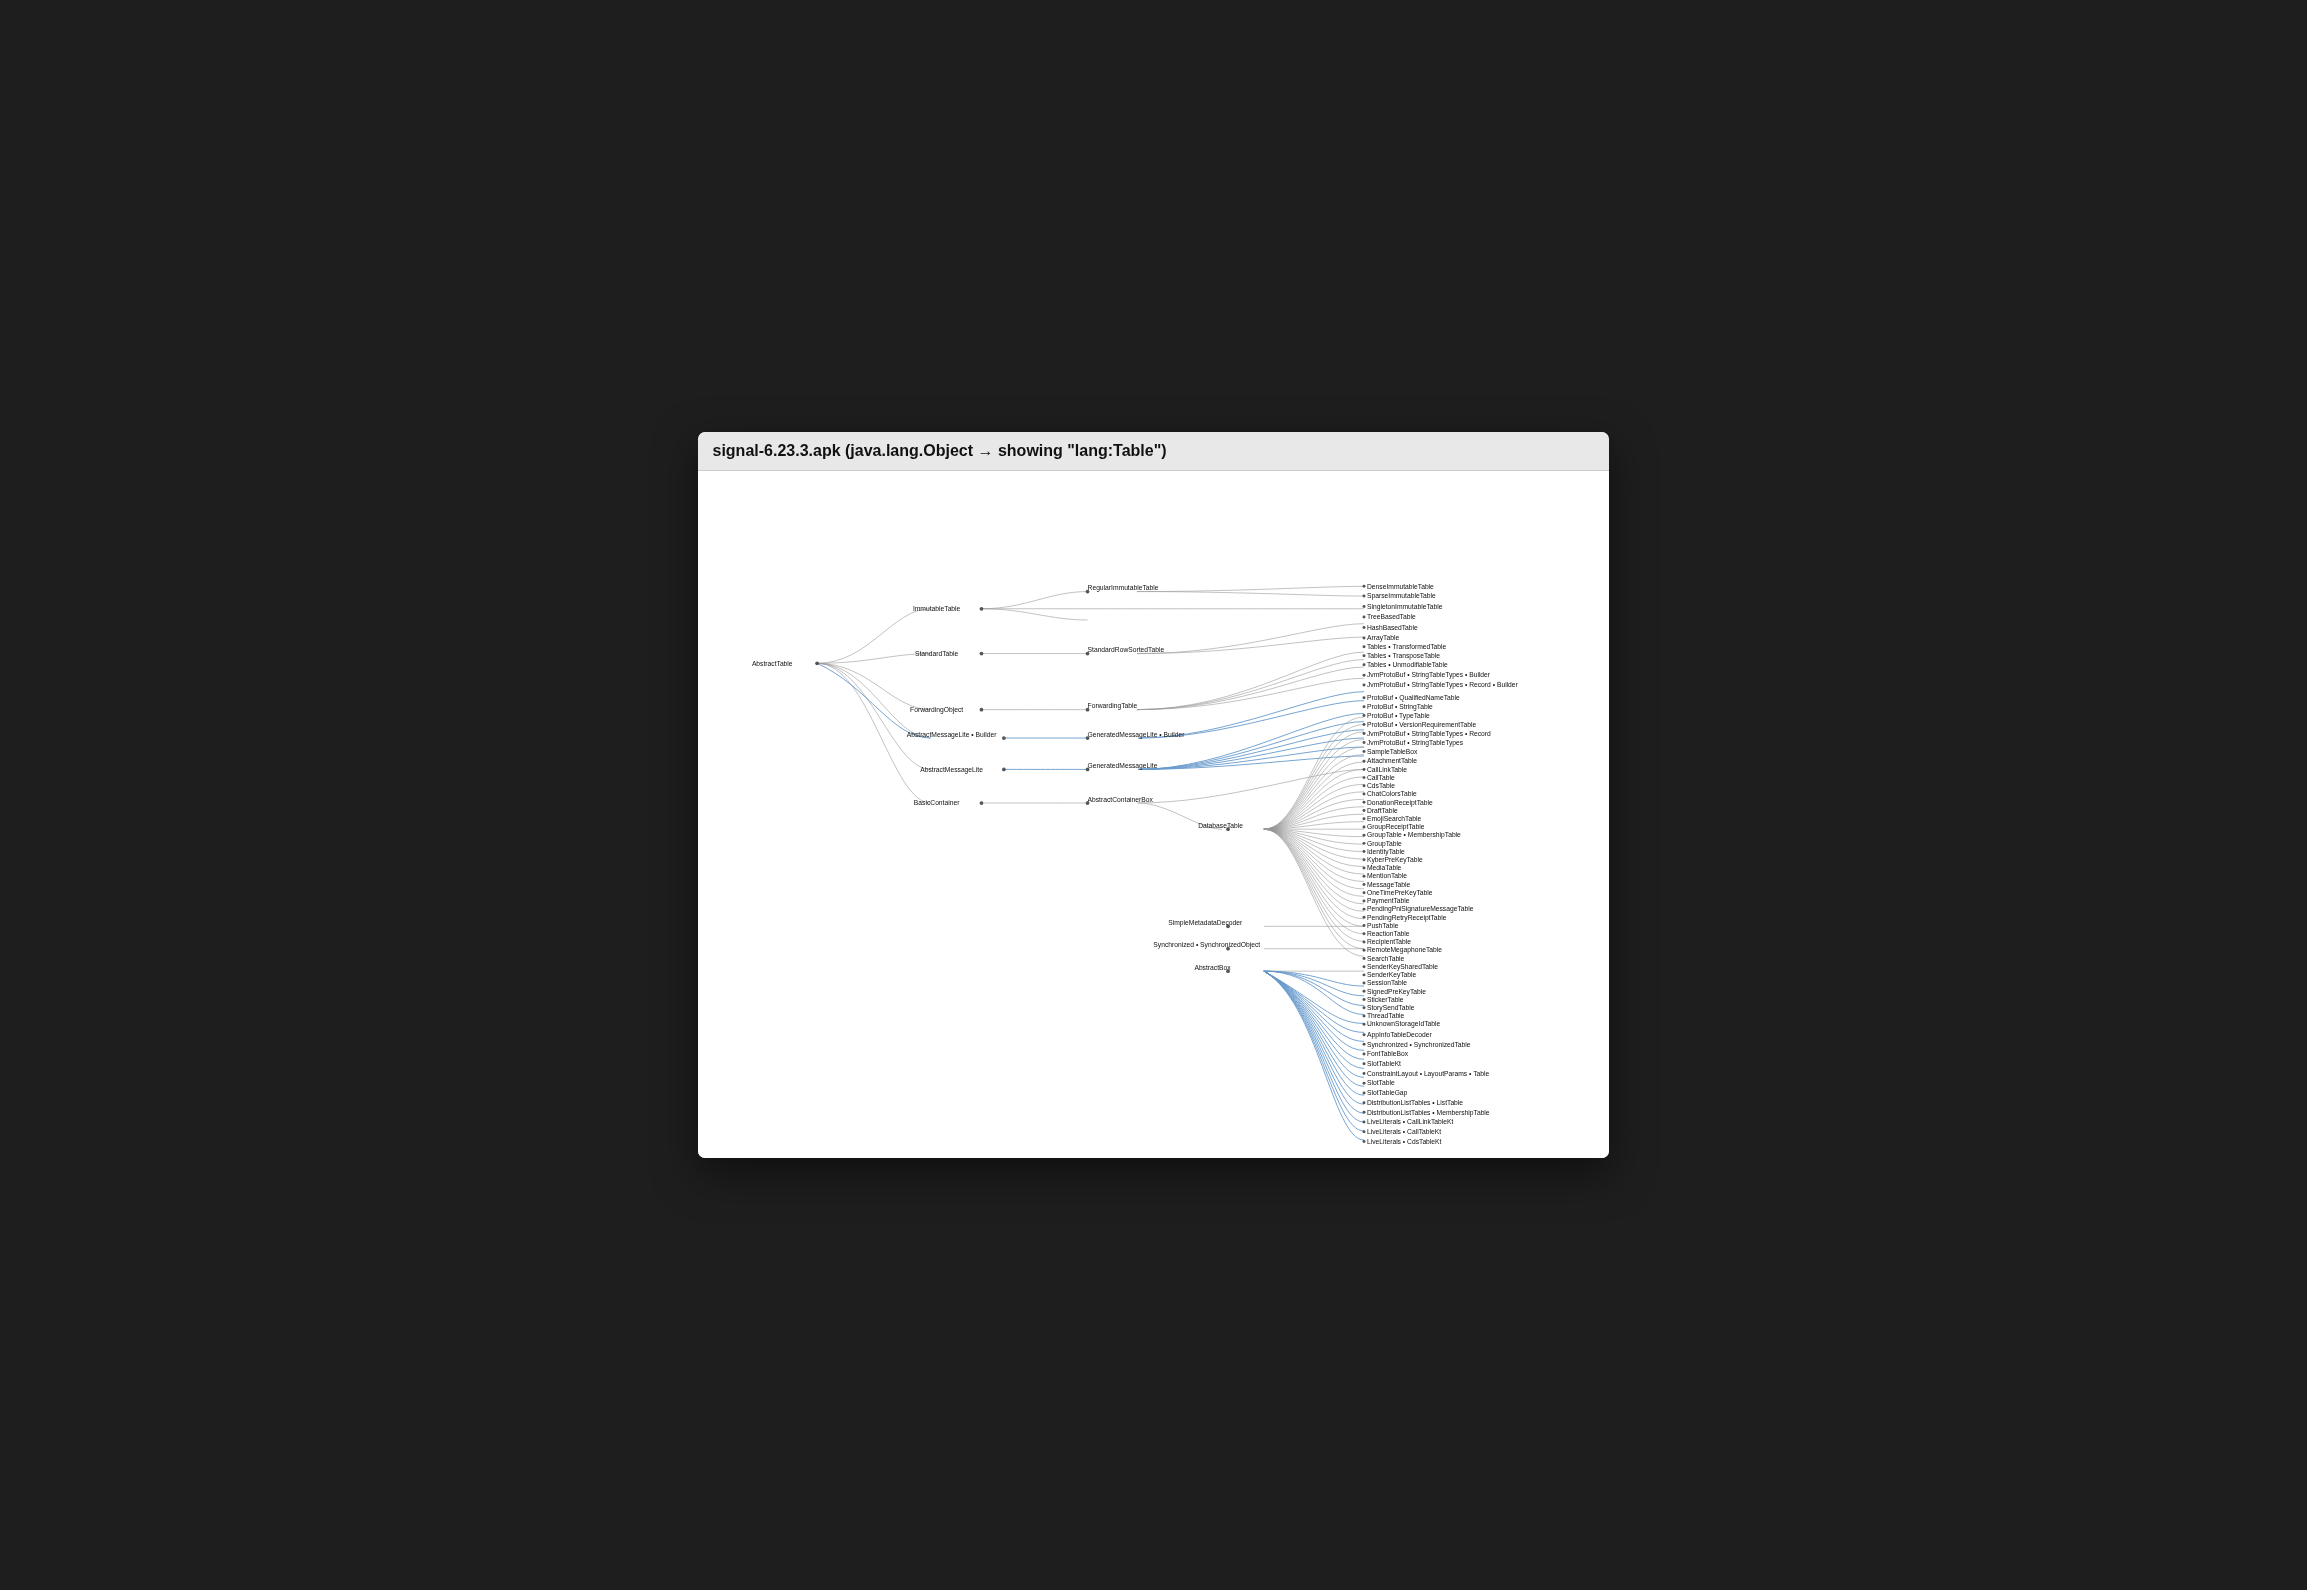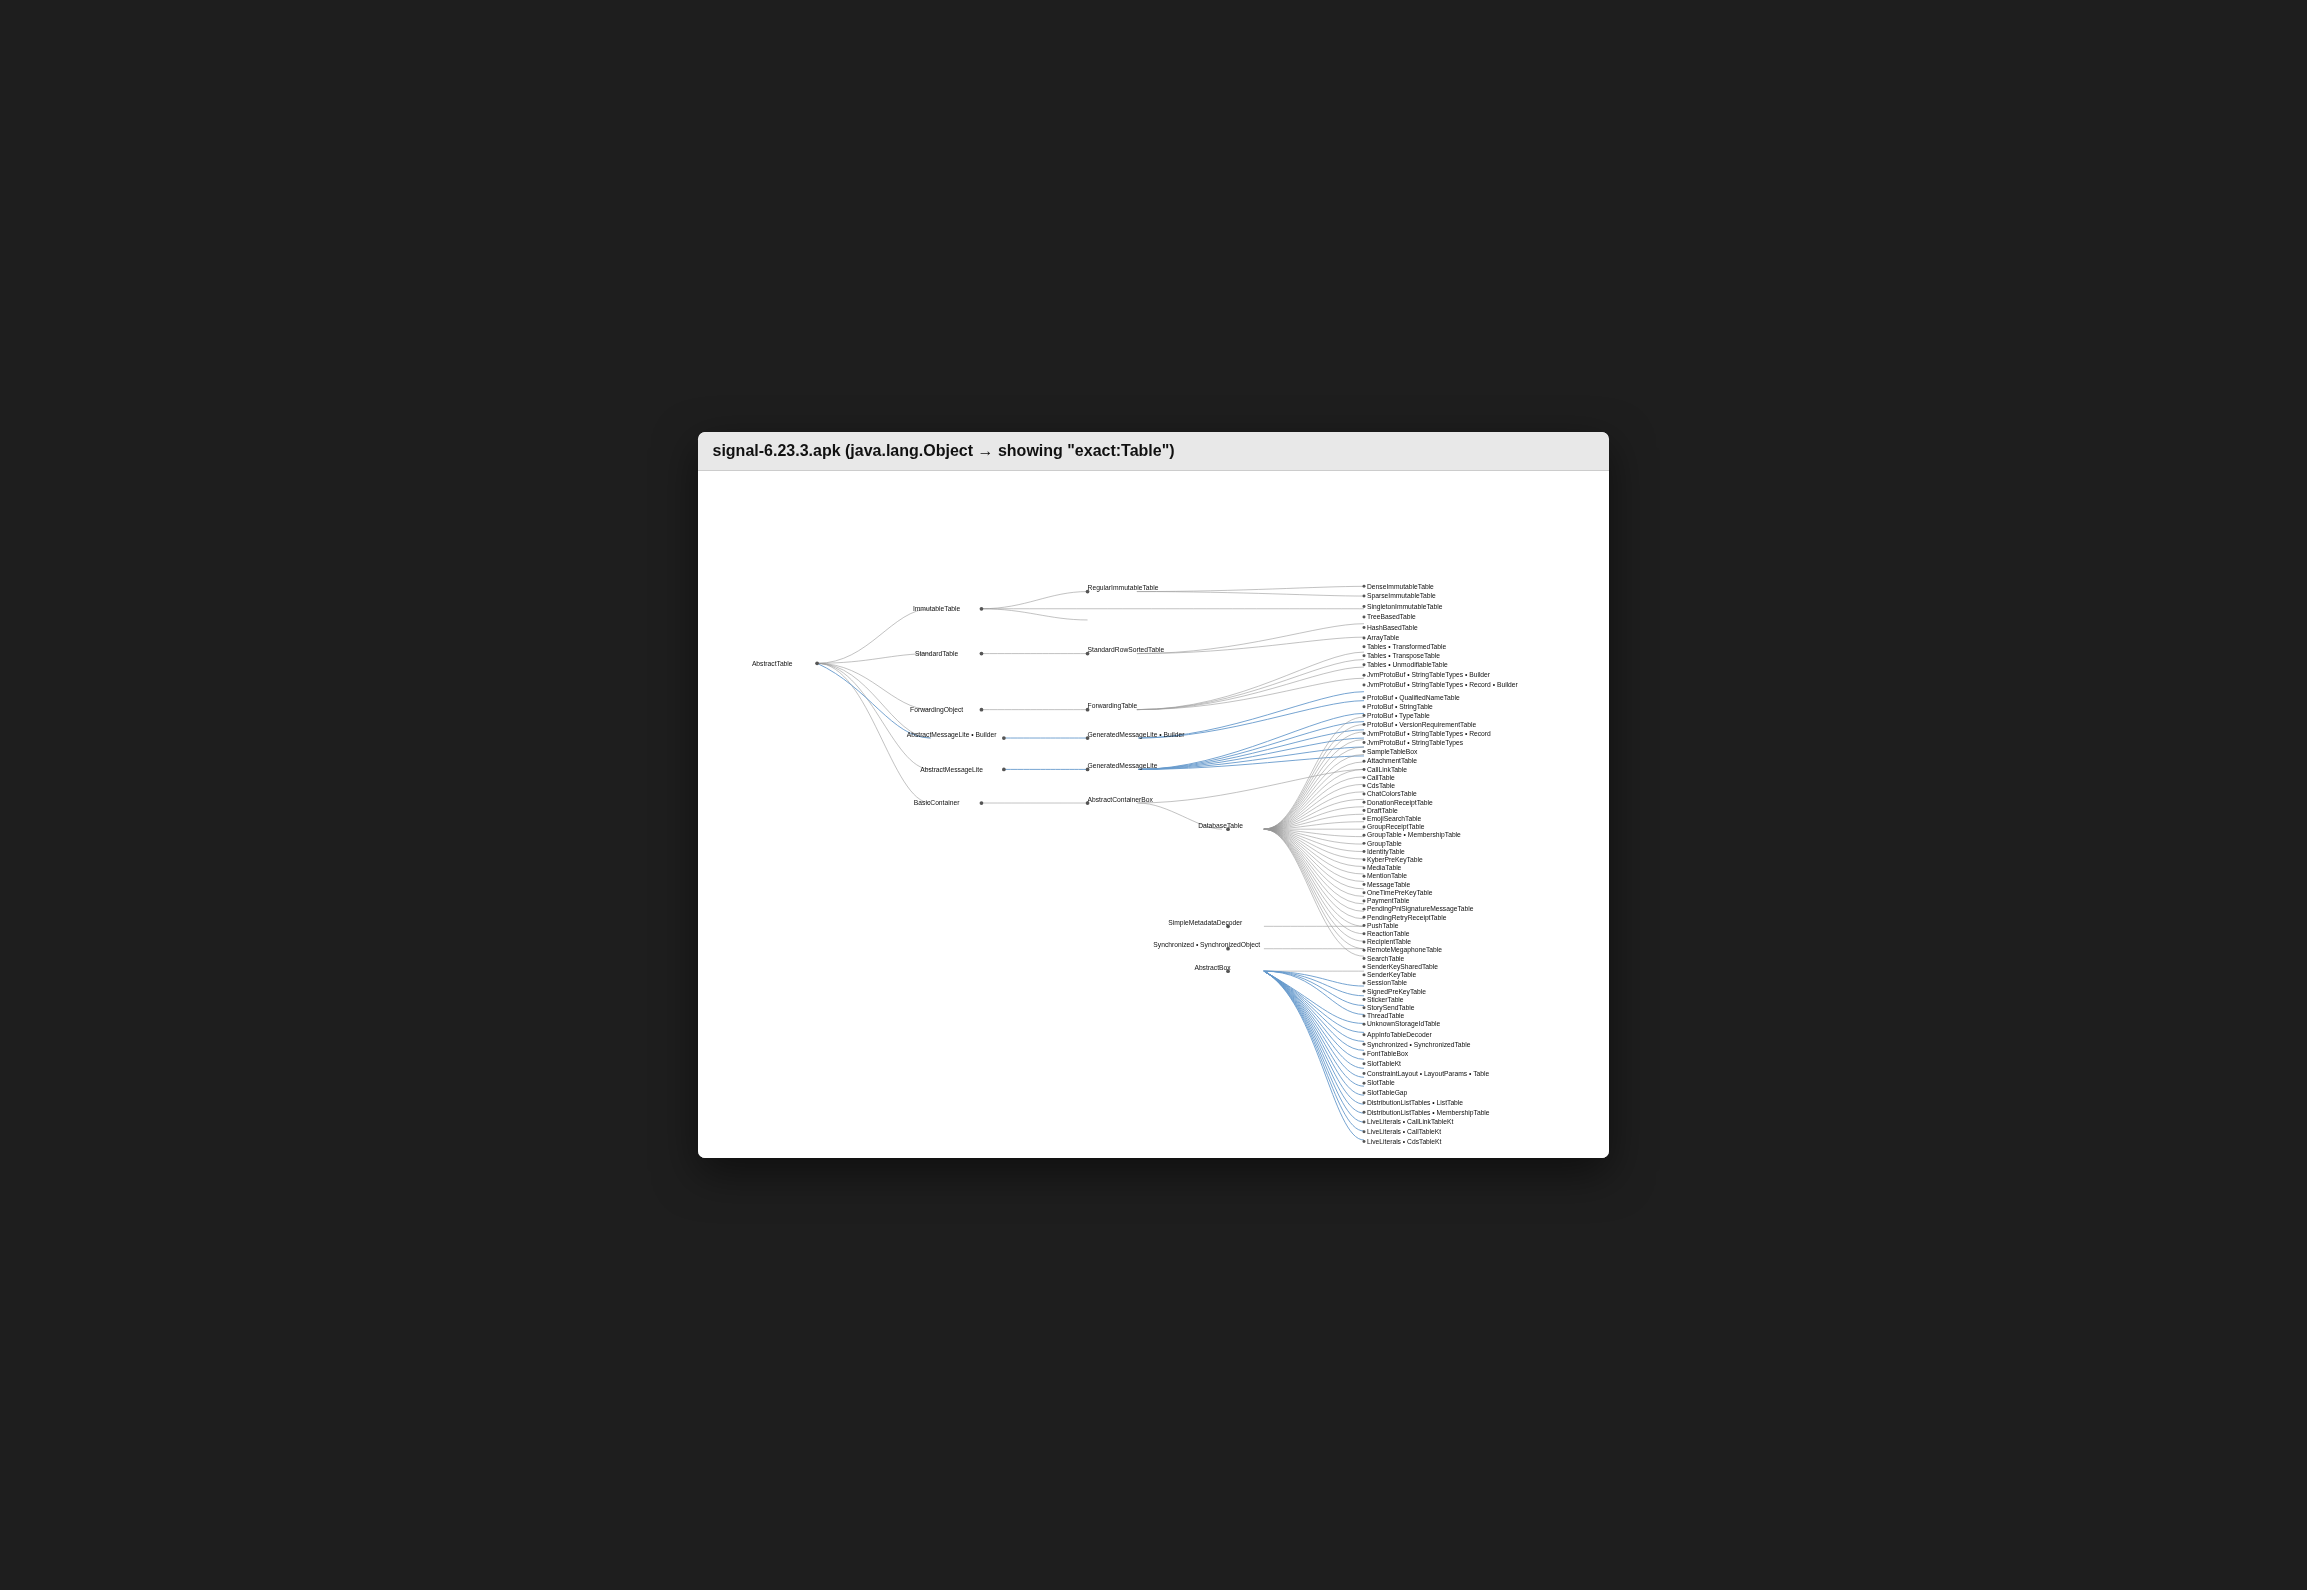--- a/index.html
+++ b/index.html
@@ -62,21 +62,21 @@
     }
     .node-dot {
       fill: #555;
     }
   </style>
 </head>
 <body>
 
 <div class="window">
   <div class="title-bar">
-    <h1>signal-6.23.3.apk (java.lang.Object → showing "exact:Table")</h1>
+    <h1>signal-6.23.3.apk (java.lang.Object → showing "lang:Table")</h1>
   </div>
   <div class="content">
     <svg class="graph" viewBox="0 0 1200 900" xmlns="http://www.w3.org/2000/svg">
 
       <path class="edge" d="M150,248 C220,248 250,175 302,175"></path>
       <path class="edge" d="M150,248 C220,248 250,235 302,235"></path>
       <path class="edge" d="M150,248 C220,248 250,310 302,310"></path>
       <path class="edge" d="M150,248 C220,248 250,348 302,348"></path>
       <path class="edge" d="M150,248 C220,248 250,390 302,390"></path>
       <path class="edge" d="M150,248 C220,248 250,435 302,435"></path>

